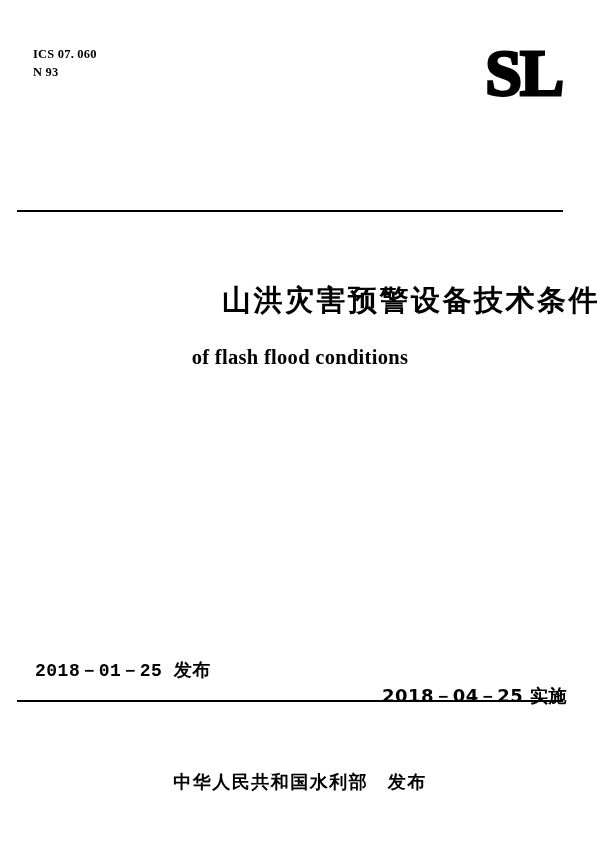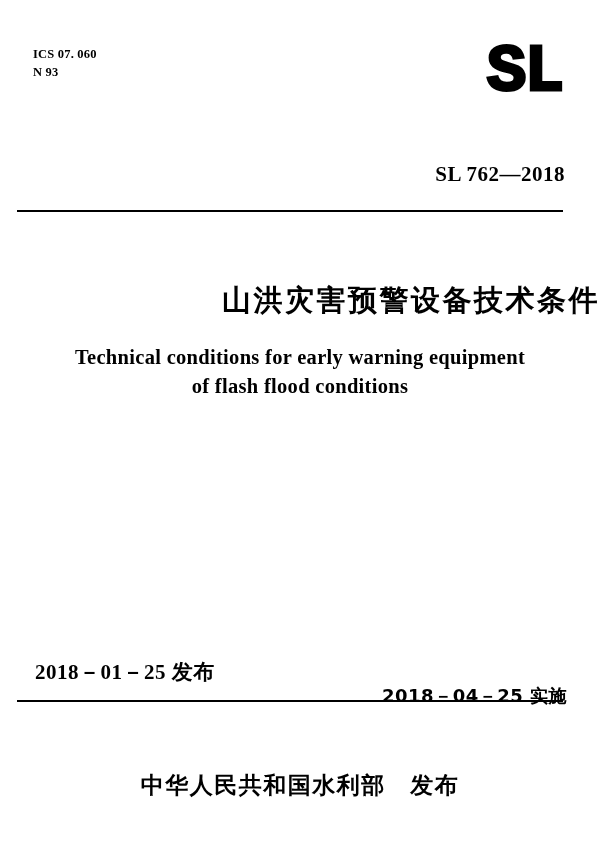--- a/index.html
+++ b/index.html
@@ -38,21 +38,21 @@
     font-size: 12.5px;
     letter-spacing: 0.2px;
     white-space: nowrap;
   }
 
   
   .sl-logo {
     position: absolute;
     right: 38px;
     top: 40px;
-    font-family: Liberation Mono, monospace;
+    font-family: Liberation Serif, serif;
     font-weight: bold;
     font-size: 66px;
     line-height: 1;
     letter-spacing: -2px;
     -webkit-text-stroke: 3px #000;
     color: #000;
   }
 
   
   .org-heading {
@@ -114,23 +114,23 @@
     line-height: 1.42;
     letter-spacing: 0.3px;
   }
   .title-en div { white-space: nowrap; }
 
   
   .date-issue {
     position: absolute;
     left: 35px;
     top: 658px;
-    font-family: Liberation Serif, serif;
+    font-family: Liberation Mono, monospace;
     font-weight: bold;
-    font-size: 21px;
+    font-size: 18px;
     letter-spacing: 0.5px;
     white-space: nowrap;
   }
   .date-effective {
     position: absolute;
     right: 33px;
     top: 658px;
     font-family: "DejaVu Sans", "Liberation Sans", sans-serif;
     font-weight: bold;
     font-size: 18px;
@@ -141,46 +141,44 @@
 
   
   .publisher {
     position: absolute;
     left: 0;
     right: 0;
     top: 770px;
     text-align: center;
     font-family: "DejaVu Sans", "Liberation Sans", sans-serif;
     font-weight: bold;
-    font-size: 23px;
+    font-size: 18px;
     letter-spacing: 1.5px;
     white-space: nowrap;
   }
 </style>
 </head>
 <body>
 
 <div class="page">
 
   <div class="ics-block">
     <div class="ics-line">ICS 07. 060</div>
     <div class="ics-line">N 93</div>
   </div>
 
   <div class="sl-logo">SL</div>
 
 
-  <div class="std-number">SL 762—2018</div>
 
   <div class="rule rule-top"></div>
 
   <div class="title-cn">山洪灾害预警设备技术条件</div>
 
   <div class="title-en">
-    <div>Technical conditions for early warning equipment</div>
     <div>of flash flood conditions</div>
   </div>
 
   <div class="date-issue">2018－01－25 发布</div>
 
   <div class="date-effective">2018－04－25 实施</div>
 
   <div class="rule rule-bottom"></div>
 
   <div class="publisher">中华人民共和国水利部　发布</div>

